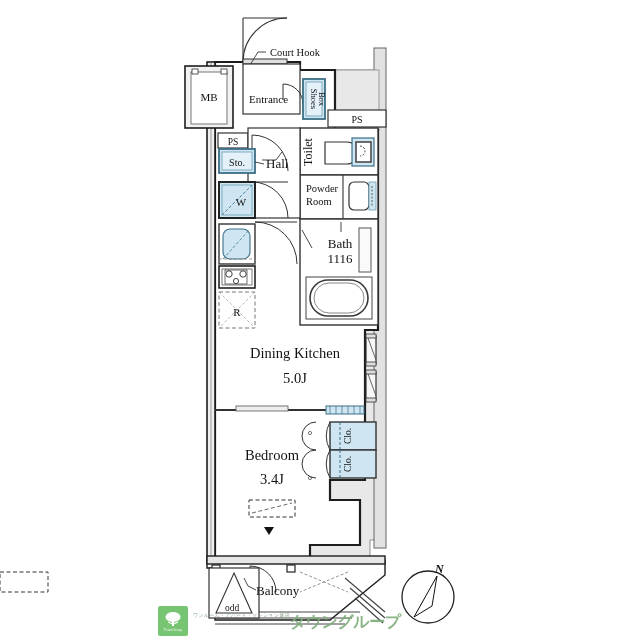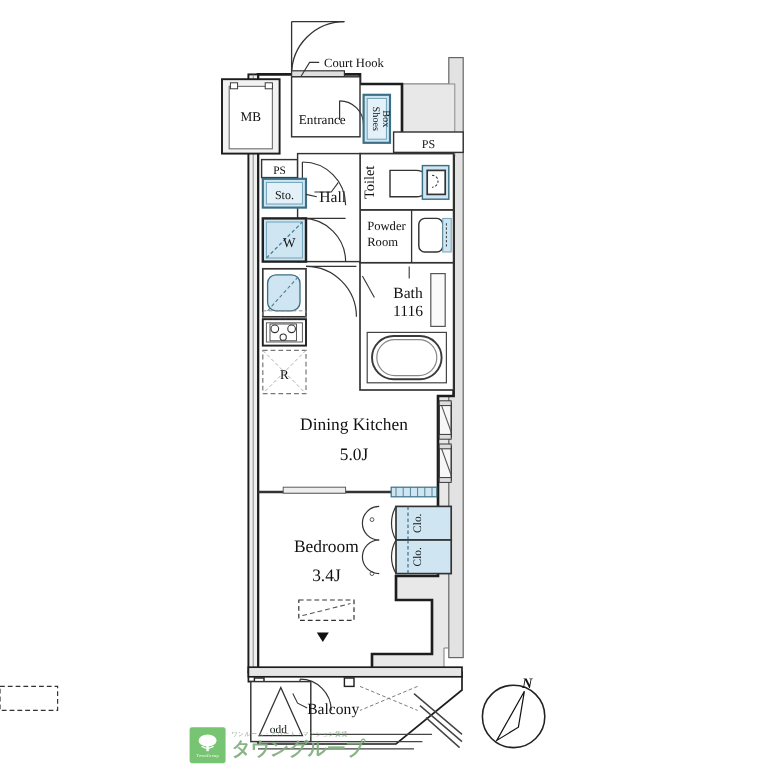--- a/index.html
+++ b/index.html
@@ -256,20 +256,20 @@
 <div style="position:absolute;left:158px;top:606px;display:flex;align-items:center;gap:5px;opacity:.92;">
   <div style="width:30px;height:30px;background:#6cbf67;border-radius:2px;display:flex;
               flex-direction:column;align-items:center;justify-content:center;color:#fff;">
     <svg width="18" height="16" viewBox="0 0 18 16">
       <ellipse cx="9" cy="6" rx="7.5" ry="5" fill="#ffffff"></ellipse>
       <rect x="8" y="9" width="2" height="6" fill="#ffffff"></rect>
       <path d="M4,11 L9,13 L14,11" stroke="#ffffff" stroke-width="1.2" fill="none"></path>
     </svg>
     <span style="font-size:3.5px;letter-spacing:.2px;margin-top:1px;">TownGroup</span>
   </div>
-  <div style="display:flex;flex-direction:column;line-height:1;">
+  <div style="display:flex;line-height:1;">
     <span style="font-size:5px;color:#7a9a7a;font-family:'DejaVu Sans',sans-serif;letter-spacing:.3px;">ワンルーム・アパート・マンション賃貸</span>
     <span style="font-size:16px;color:#7fae7c;font-weight:bold;font-family:'DejaVu Sans',sans-serif;
                  letter-spacing:-.5px;margin-top:1px;">タウングループ</span>
   </div>
 </div>
 
 </div>
 
 </body></html>

